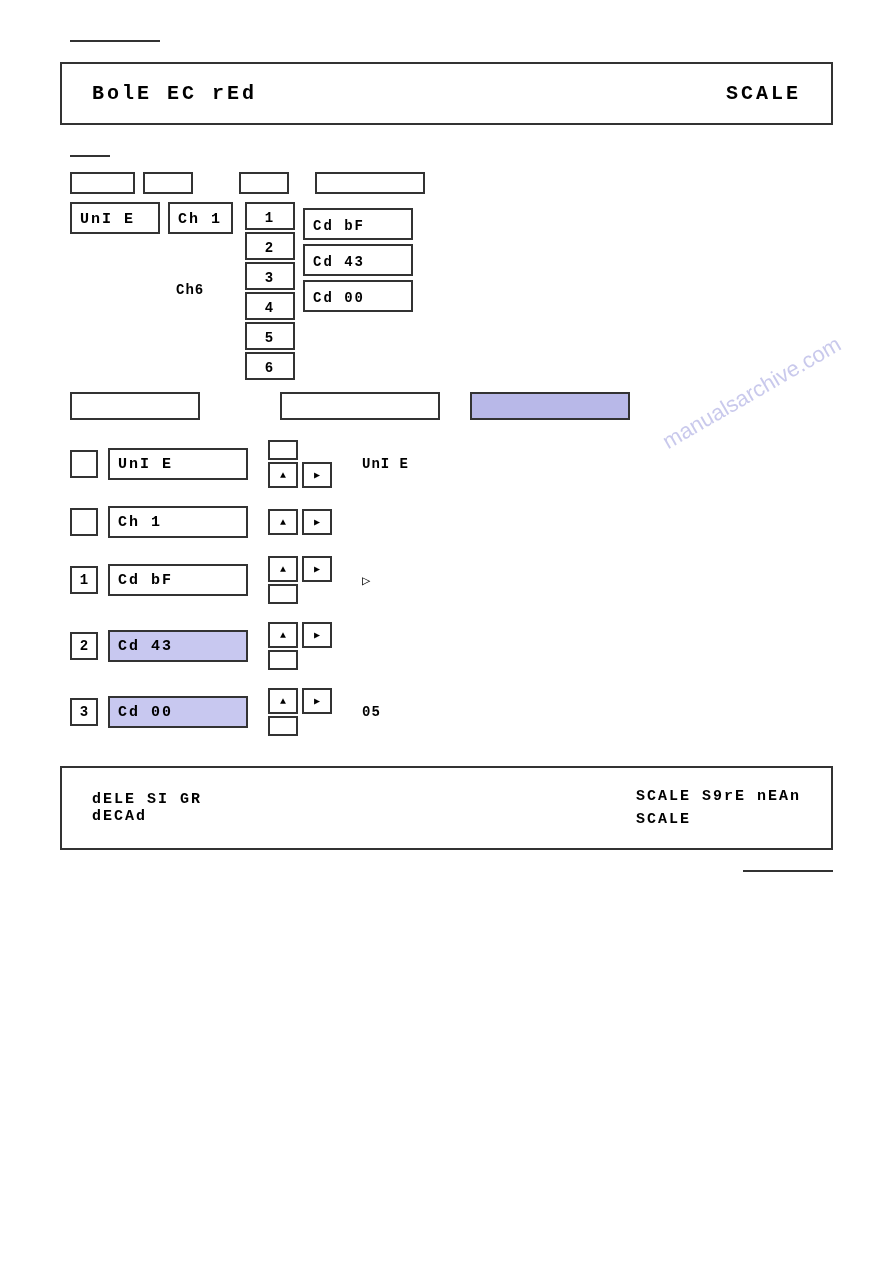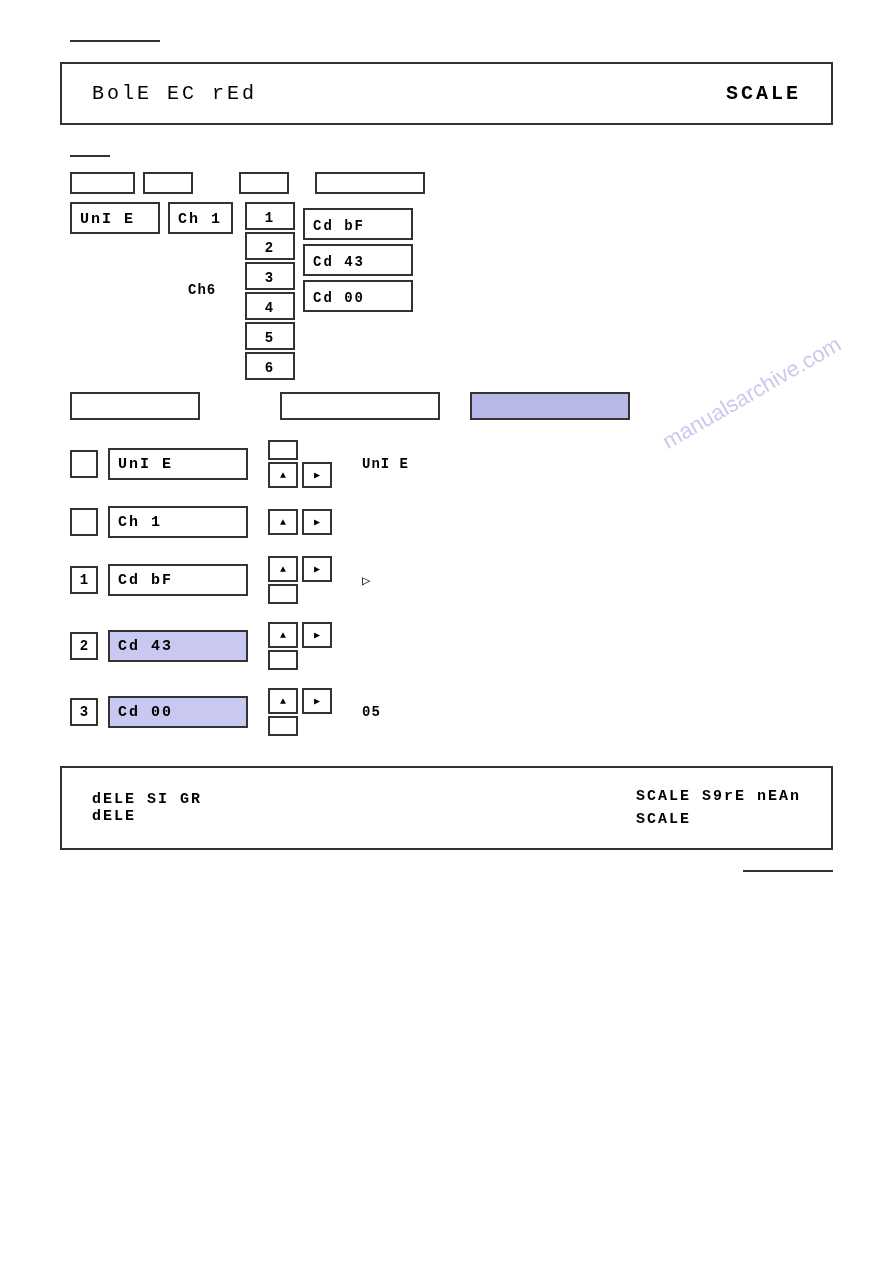--- a/index.html
+++ b/index.html
@@ -33,21 +33,21 @@
     .header-box {
       border: 2px solid #333;
       padding: 18px 30px;
       margin-bottom: 30px;
       display: flex;
       align-items: center;
       justify-content: space-between;
     }
     .header-box .title {
       font-size: 20px;
-      font-weight: normal;
+      font-weight: bold;
       letter-spacing: 3px;
       font-family: 'Courier New', monospace;
     }
     .header-box .scale-label {
       font-size: 20px;
       font-weight: bold;
       letter-spacing: 3px;
       font-family: 'Courier New', monospace;
     }
 
@@ -326,21 +326,21 @@
       margin-left: 10px;
       gap: 0;
     }
 
     .ch6-label {
       font-family: 'Courier New', monospace;
       font-size: 14px;
       font-weight: bold;
       letter-spacing: 1px;
       margin-top: 8px;
-      margin-left: 20px;
+      margin-left: 8px;
     }
 
     .unit-col-wrap {
       display: flex;
       flex-direction: column;
       margin-right: 8px;
     }
 
     .ch-col-wrap {
       display: flex;
@@ -509,21 +509,21 @@
       </div>
       <span class="side-text">05</span>
     </div>
 
   </div>
 
   <div class="bottom-box">
     <div class="bottom-box-content">
       <div class="bottom-left">
         <span class="bottom-text">dELE SI GR</span>
-        <span class="bottom-text">dELE</span>
+        <span class="bottom-text">dECAd</span>
       </div>
       <div class="bottom-right">
         <span class="bottom-text">SCALE S9rE  nEAn</span>
         <span class="bottom-text">SCALE</span>
       </div>
     </div>
   </div>
 
   <div class="bottom-line"></div>
 

